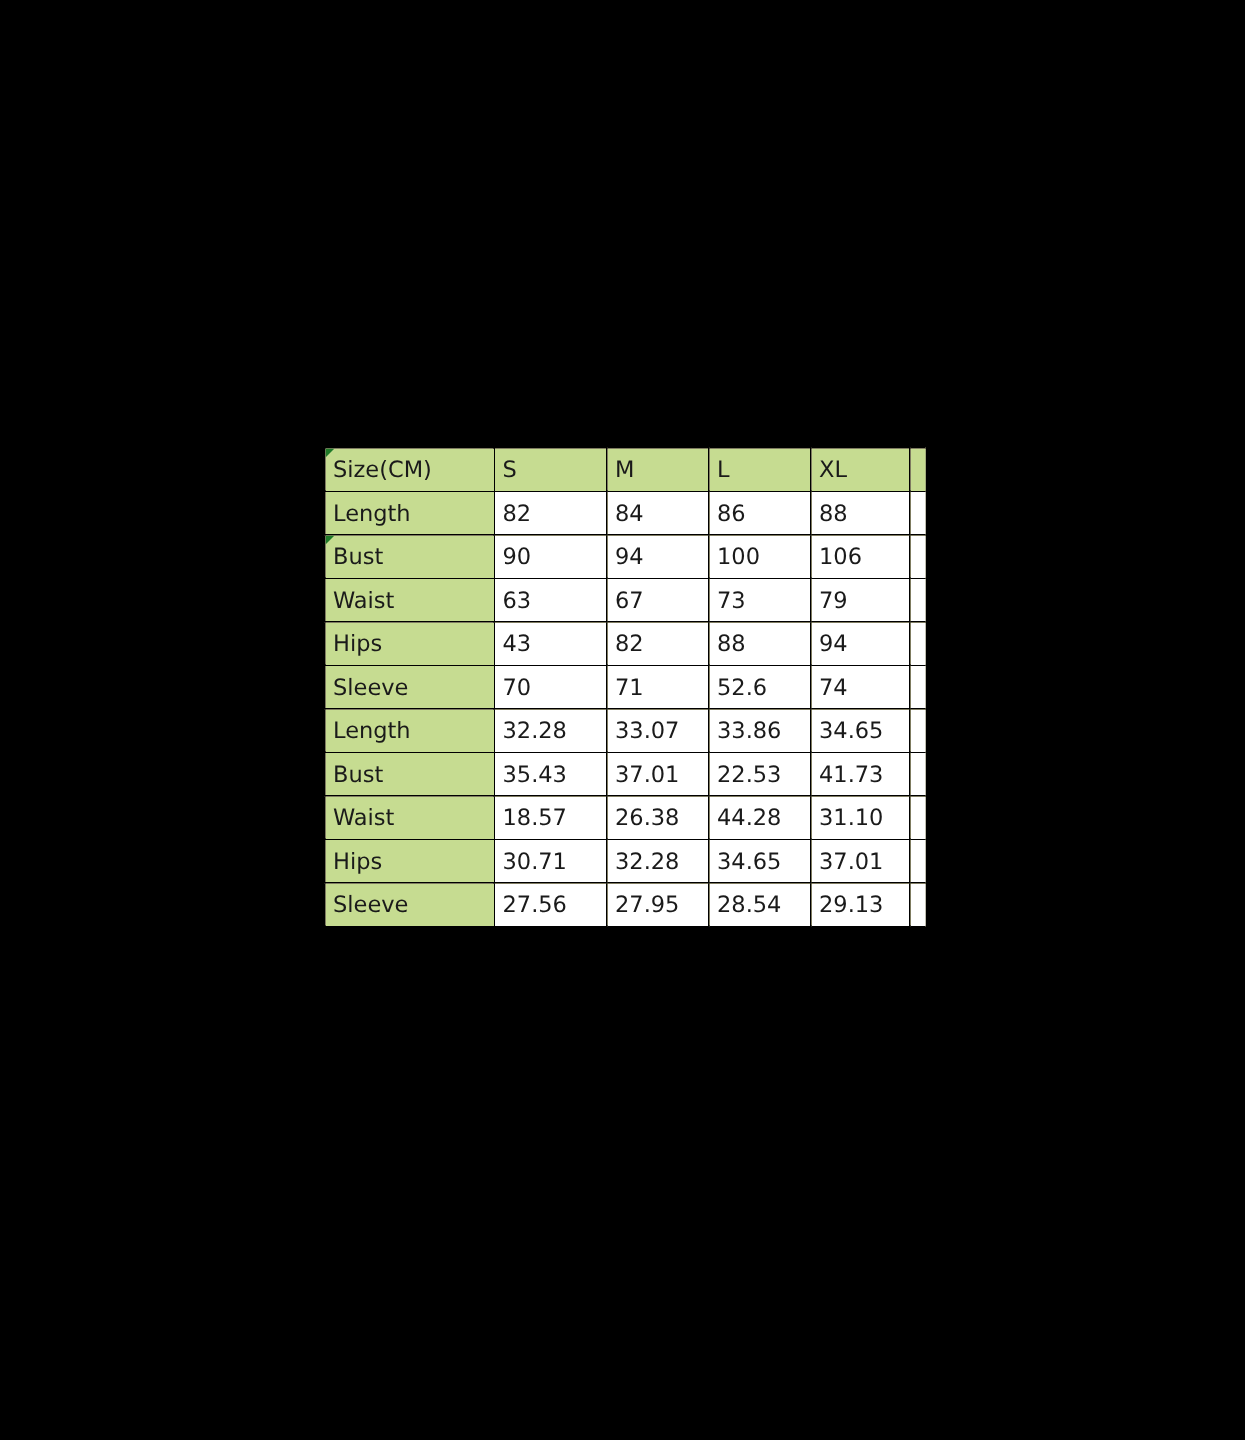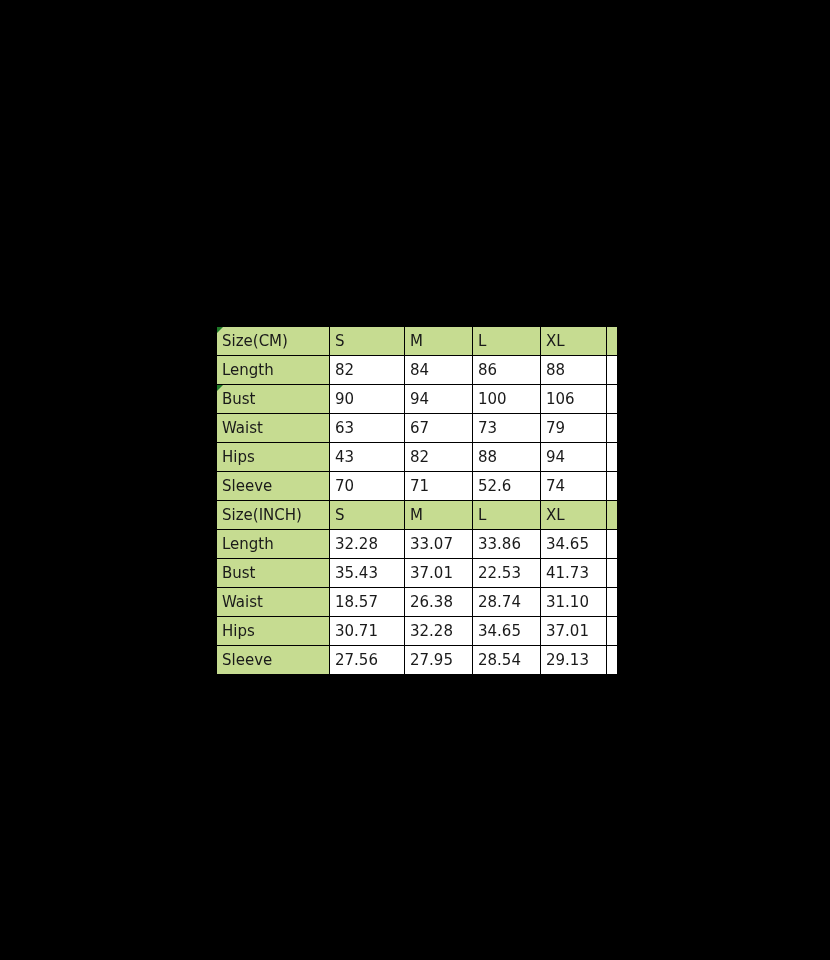--- a/index.html
+++ b/index.html
@@ -12,21 +12,21 @@
     height: 960px;
     position: relative;
     overflow: hidden;
     font-family: "DejaVu Sans", sans-serif;
   }
 
   
   #size-chart {
     position: absolute;
     left: 216px;
-    top: 326px;
+    top: 298px;
     width: 400px;
     border-collapse: collapse;
     table-layout: fixed;
     background: #fef9c3;
   }
 
   #size-chart col.c-label { width: 113px; }
   #size-chart col.c-s     { width: 75px; }
   #size-chart col.c-m     { width: 68px; }
   #size-chart col.c-l     { width: 68px; }
@@ -152,28 +152,20 @@
 
     <tr>
       <td class="green first">Sleeve<span class="edge-tick left"></span></td>
       <td>70</td>
       <td>71</td>
       <td>52.6</td>
       <td>74<span class="edge-tick right"></span></td>
       <td class="pad"></td>
     </tr>
 
-    <tr class="section-header">
-      <td class="green first">Size(INCH)<span class="edge-tick left"></span></td>
-      <td class="green">S</td>
-      <td class="green">M</td>
-      <td class="green">L</td>
-      <td class="green">XL<span class="edge-tick right"></span></td>
-      <td class="pad"></td>
-    </tr>
 
     <tr>
       <td class="green first">Length<span class="edge-tick left"></span></td>
       <td>32.28</td>
       <td>33.07</td>
       <td>33.86</td>
       <td>34.65<span class="edge-tick right"></span></td>
       <td class="pad"></td>
     </tr>
 
@@ -183,21 +175,21 @@
       <td>37.01</td>
       <td>22.53</td>
       <td>41.73<span class="edge-tick right"></span></td>
       <td class="pad"></td>
     </tr>
 
     <tr>
       <td class="green first">Waist<span class="edge-tick left"></span></td>
       <td>18.57</td>
       <td>26.38</td>
-      <td>28.74</td>
+      <td>44.28</td>
       <td>31.10<span class="edge-tick right"></span></td>
       <td class="pad"></td>
     </tr>
 
     <tr>
       <td class="green first">Hips<span class="edge-tick left"></span></td>
       <td>30.71</td>
       <td>32.28</td>
       <td>34.65</td>
       <td>37.01<span class="edge-tick right"></span></td>

